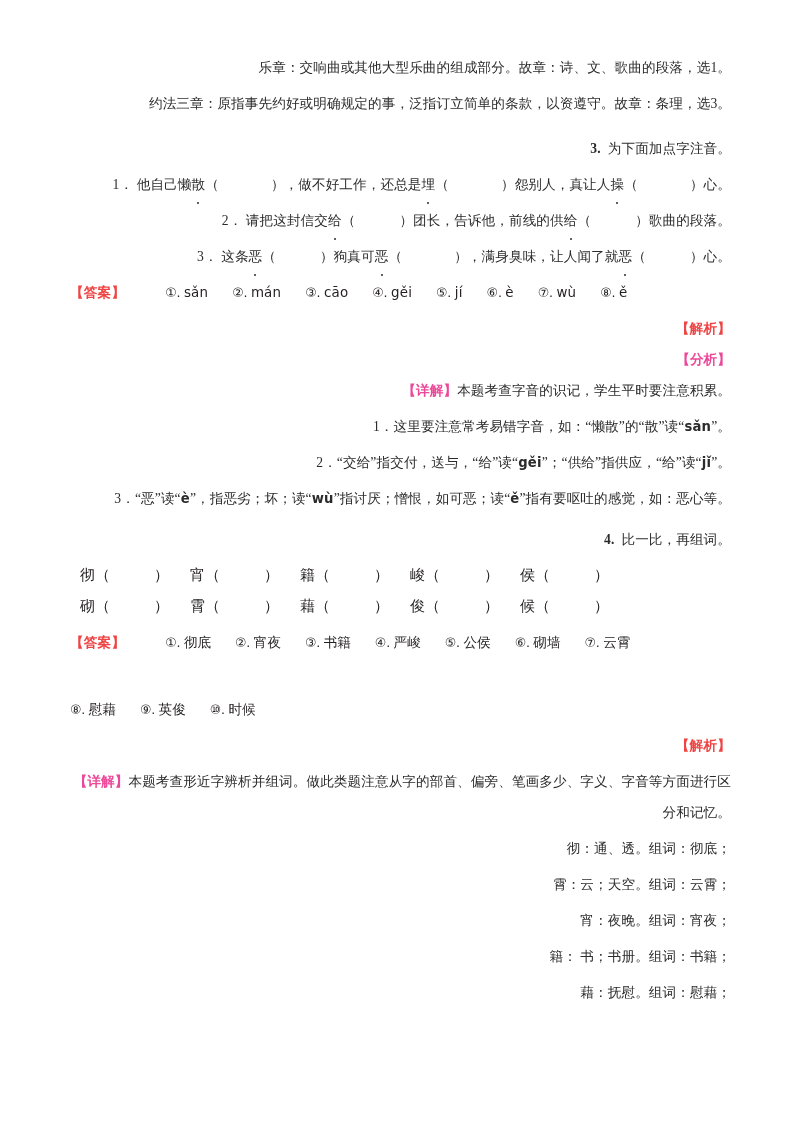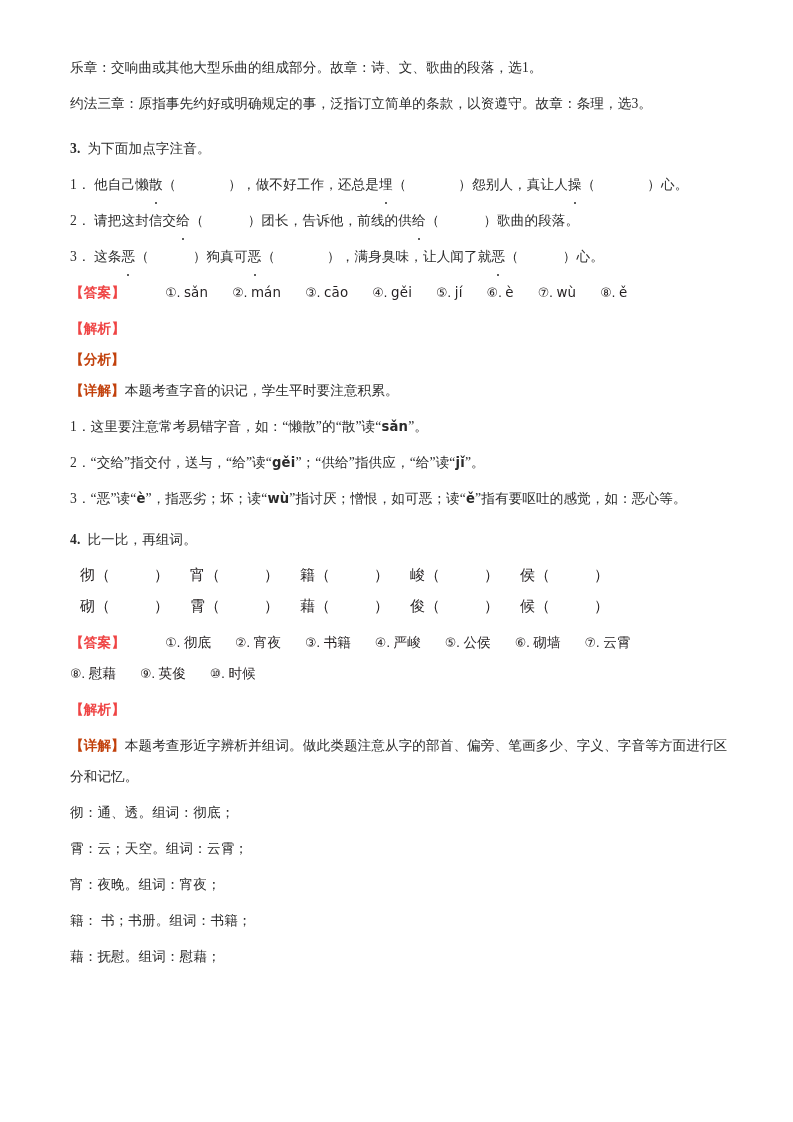--- a/index.html
+++ b/index.html
@@ -21,37 +21,38 @@
     background: #ffffff;
     box-sizing: border-box;
     padding: 52px 62px 0 70px;
   }
   .line {
     font-size: 13.6px;
     line-height: 31px;
     color: #2b2b2b;
     letter-spacing: 0.1px;
     white-space: nowrap;
+    text-align: right;
   }
   .line.wrap { white-space: normal; }
   .gap-top-sm { margin-top: 5px; }
   .gap-top-md { margin-top: 10px; }
   .gap-top-lg { margin-top: 14px; }
 
   .qnum {
     font-weight: bold;
     font-family: "Liberation Serif", serif;
   }
   .label-blue {
     color: #ef4444;
     font-weight: bold;
     letter-spacing: 0.2px;
   }
   .label-black {
-    color: #c2410c;
+    color: #ec4899;
     font-weight: bold;
   }
   
   .dotchar {
     position: relative;
     display: inline-block;
   }
   .dotchar::after {
     content: "";
     position: absolute;
@@ -165,21 +166,21 @@
     <span>&nbsp;</span><span>比一比，再组词。</span>
   </div>
 
   <div class="grid-row gap-top-sm" id="q4-row1"><span class="grid-cell"><span>彻</span><span>（</span><span class="blank b-md"></span><span>）</span></span><span class="grid-cell"><span>宵</span><span>（</span><span class="blank b-md"></span><span>）</span></span><span class="grid-cell"><span>籍</span><span>（</span><span class="blank b-md"></span><span>）</span></span><span class="grid-cell"><span>峻</span><span>（</span><span class="blank b-md"></span><span>）</span></span><span class="grid-cell"><span>侯</span><span>（</span><span class="blank b-md"></span><span>）</span></span></div>
   <div class="grid-row" id="q4-row2"><span class="grid-cell"><span>砌</span><span>（</span><span class="blank b-md"></span><span>）</span></span><span class="grid-cell"><span>霄</span><span>（</span><span class="blank b-md"></span><span>）</span></span><span class="grid-cell"><span>藉</span><span>（</span><span class="blank b-md"></span><span>）</span></span><span class="grid-cell"><span>俊</span><span>（</span><span class="blank b-md"></span><span>）</span></span><span class="grid-cell"><span>候</span><span>（</span><span class="blank b-md"></span><span>）</span></span></div>
 
   <div class="ans-row gap-top-sm">
     <span class="label-blue">【答案】</span><span class="sp-3"></span><span id="q4-answers-a"><span class="ans-item" style="margin-right: 24px;"><span class="circ">①.</span> <span>彻底</span></span><span class="ans-item" style="margin-right: 24px;"><span class="circ">②.</span> <span>宵夜</span></span><span class="ans-item" style="margin-right: 24px;"><span class="circ">③.</span> <span>书籍</span></span><span class="ans-item" style="margin-right: 24px;"><span class="circ">④.</span> <span>严峻</span></span><span class="ans-item" style="margin-right: 24px;"><span class="circ">⑤.</span> <span>公侯</span></span><span class="ans-item" style="margin-right: 24px;"><span class="circ">⑥.</span> <span>砌墙</span></span><span class="ans-item" style="margin-right: 24px;"><span class="circ">⑦.</span> <span>云霄</span></span></span>
   </div>
   <div class="ans-row">
-    <span id="q4-answers-b"><span class="ans-item" style="margin-right: 24px;"><span class="circ">⑧.</span> <span>慰藉</span></span><span class="ans-item" style="margin-right: 24px;"><span class="circ">⑨.</span> <span>英俊</span></span><span class="ans-item" style="margin-right: 24px;"><span class="circ">⑩.</span> <span>时候</span></span></span>
+    <span id="q4-answers-b"><span class="ans-item" style="margin-right: 24px; margin-top: 36px;"><span class="circ">⑧.</span> <span>慰藉</span></span><span class="ans-item" style="margin-right: 24px;"><span class="circ">⑨.</span> <span>英俊</span></span><span class="ans-item" style="margin-right: 24px;"><span class="circ">⑩.</span> <span>时候</span></span></span>
   </div>
 
   <div class="line gap-top-sm">
     <span class="label-blue">【解析】</span>
   </div>
 
   <div class="line wrap gap-top-sm">
     <span class="label-black">【详解】</span><span>本题考查形近字辨析并组词。做此类题注意从字的部首、偏旁、笔画多少、字义、字音等方面进行区分和记忆。</span>
   </div>
 

